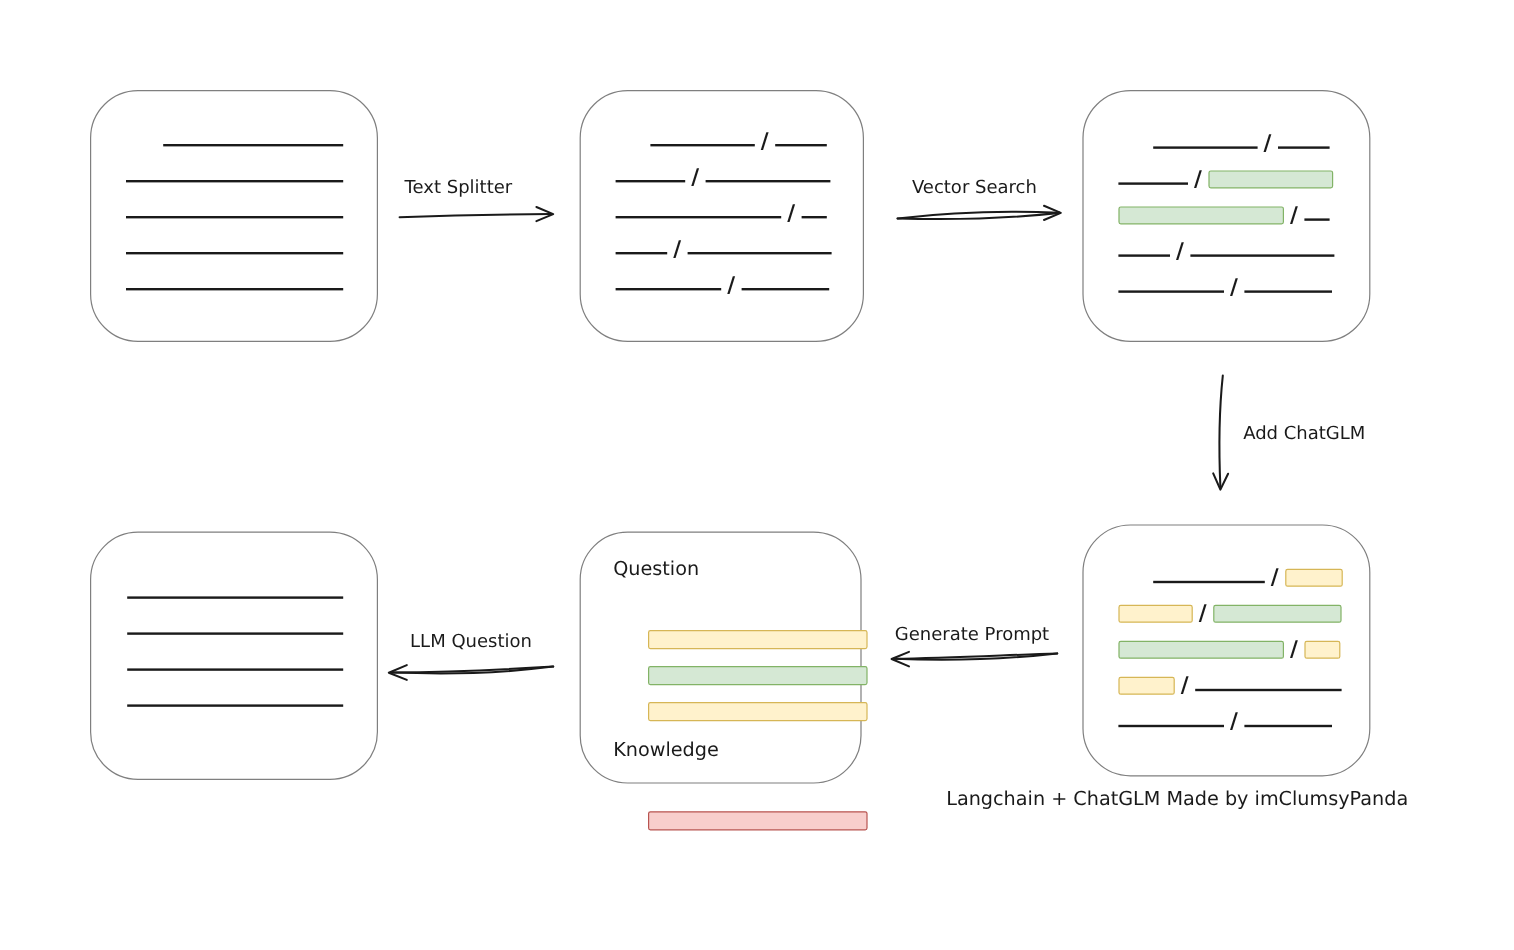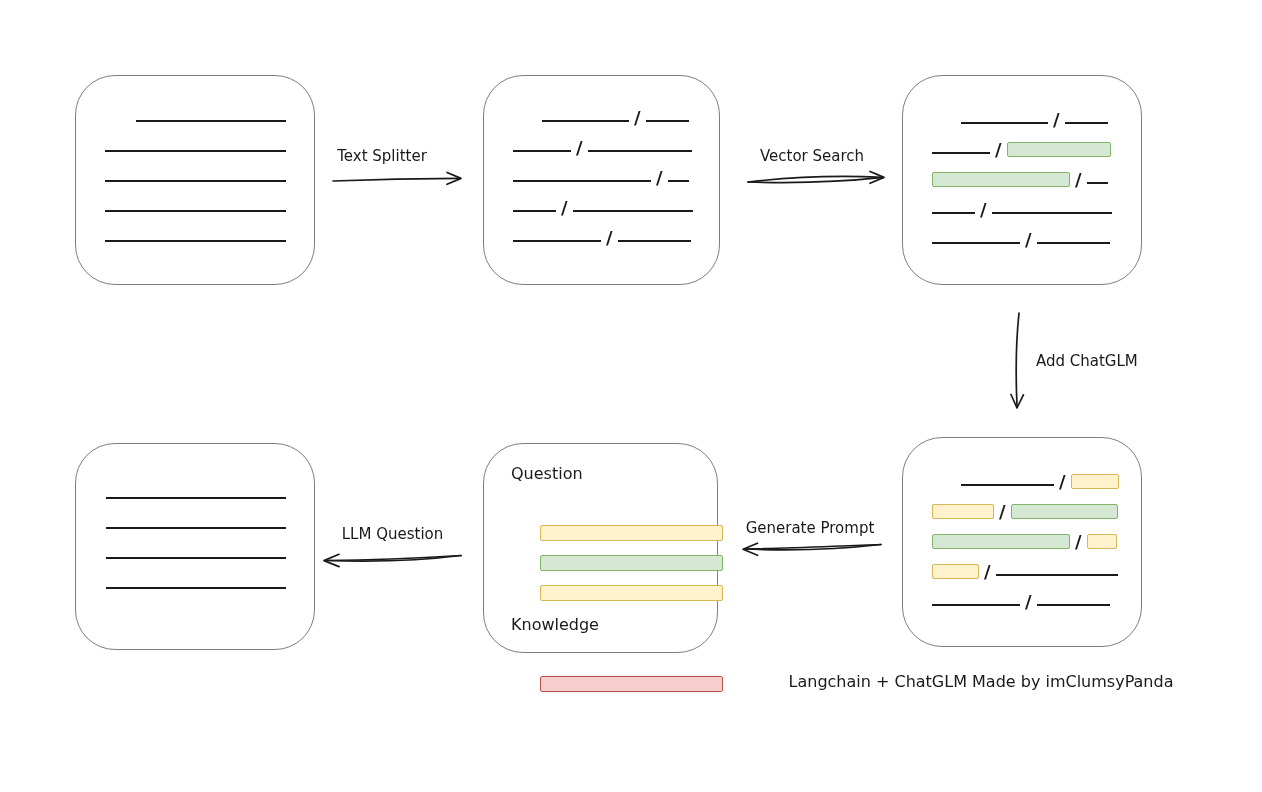--- a/index.html
+++ b/index.html
@@ -50,21 +50,21 @@
     position:absolute;font-size:15px;line-height:19px;color:var(--line,#1a1a1a);
     text-align:center;white-space:nowrap;
   }
   #label-text-splitter{left:317px;top:147px;width:130px;}
   #label-vector-search{left:742px;top:147px;width:140px;text-align:center;}
   #label-add-context{left:1036px;top:352px;width:130px;text-align:left;}
   #label-generate-prompt{left:732px;top:519px;width:156px;text-align:center;}
   #label-llm-response{left:325px;top:525px;width:135px;}
 
   #caption{
-    position:absolute;left:761px;top:672px;width:440px;text-align:center;
+    position:absolute;left:761px;top:656px;width:440px;text-align:center;
     font-size:16px;color:var(--line,#1a1a1a);white-space:nowrap;
   }
   #arrow-layer{position:absolute;left:0;top:0;width:1262px;height:792px;pointer-events:none;}
   #arrow-layer path{stroke:var(--line,#1a1a1a);fill:none;stroke-width:1.7;stroke-linecap:round;stroke-linejoin:round;}
 </style>
 </head>
 <body>
 
 <div id="canvas">
 

